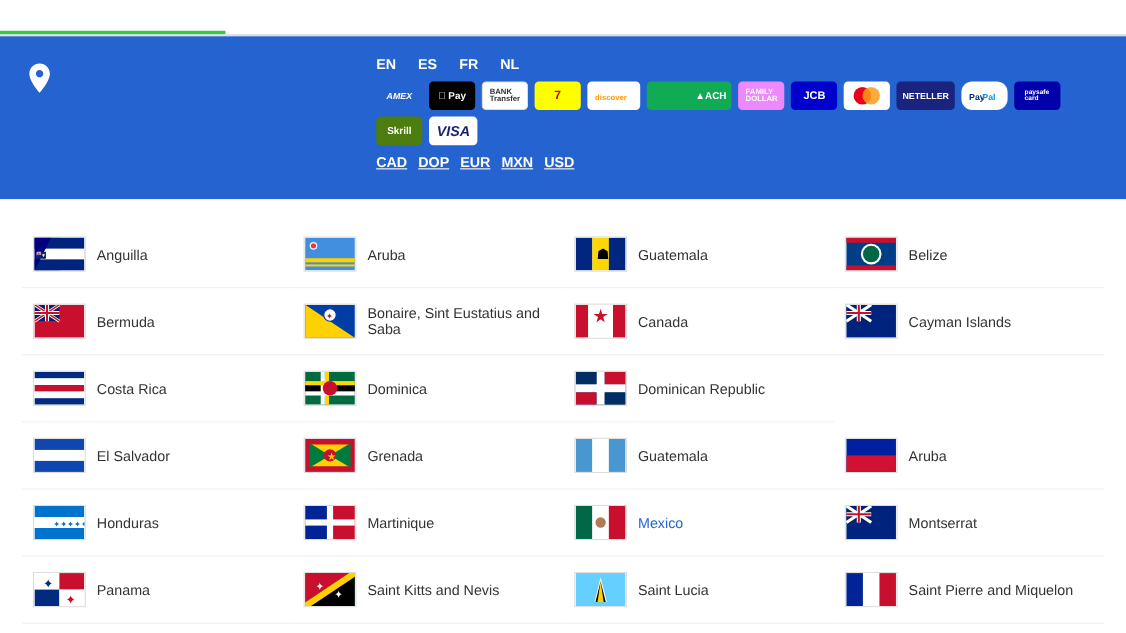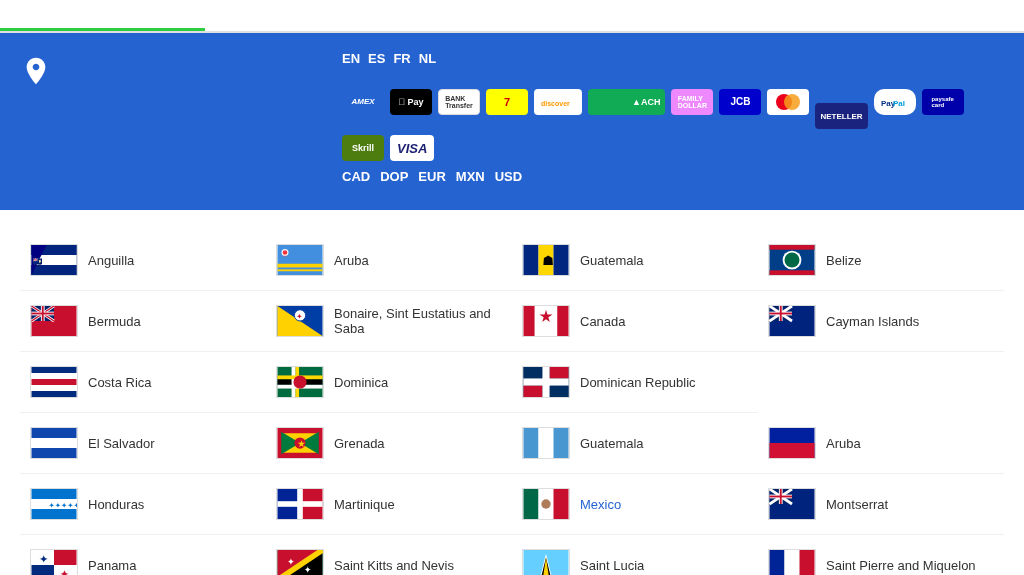--- a/index.html
+++ b/index.html
@@ -13,25 +13,25 @@
     .tab.active .tab-title { color: #2ecc40; }
     .tab-count { font-size: 12px; color: #888; margin-top: 4px; }
 
     
     .info-banner { background: #2563d0; color: #fff; display: flex; align-items: flex-start; padding: 18px 20px; gap: 20px; }
     .banner-icon { margin-top: 4px; font-size: 28px; }
     .banner-region { font-size: 16px; font-weight: 700; line-height: 1.4; min-width: 110px; }
     .banner-details { flex: 1; }
     .banner-row { display: flex; align-items: center; margin-bottom: 8px; font-size: 13px; }
     .banner-label { min-width: 140px; color: #c8d8f8; }
-    .lang-codes { display: flex; gap: 8px; }
+    .lang-codes { display: flex; gap: 20px; }
     .lang-code { font-weight: 600; }
     .payment-methods { display: flex; gap: 6px; flex-wrap: wrap; align-items: center; }
     .pm-badge { background: #fff; border-radius: 4px; padding: 2px 5px; display: flex; align-items: center; justify-content: center; min-width: 42px; height: 26px; font-size: 9px; font-weight: 700; color: #333; overflow: hidden; }
-    .currencies { display: flex; gap: 10px; font-weight: 600; }
+    .currencies { display: flex; gap: 10px; font-weight: 600; text-decoration: underline; }
 
     
     .country-grid { padding: 20px 20px; }
     .country-row { display: grid; grid-template-columns: repeat(4, 1fr); gap: 0; }
     .country-item { display: flex; align-items: center; gap: 10px; padding: 14px 10px; border-bottom: 1px solid #f0f0f0; }
     .country-name { font-size: 13px; color: #333; }
     .country-name.link { color: #2563d0; cursor: pointer; }
 
     
     .flag-svg { width: 48px; height: 32px; border: 1px solid #ddd; flex-shrink: 0; display: flex; align-items: center; justify-content: center; overflow: hidden; }
@@ -40,21 +40,21 @@
     
     .pm-amex { background: #2563d0; color: #fff; font-size: 8px; }
     .pm-applepay { background: #000; color: #fff; }
     .pm-bank { background: #fff; border: 1px solid #ddd; }
     .pm-7eleven { background: #ff0; color: #1a5e20; }
     .pm-discover { background: #fff; }
     .pm-ach { background: #fff; }
     .pm-family { background: #fff; }
     .pm-jcb { background: #fff; }
     .pm-mastercard { background: #fff; }
-    .pm-neteller { background: #fff; margin-top: 29px; }
+    .pm-neteller { background: #fff; }
     .pm-paypal { background: #fff; border-radius: 10px; }
     .pm-paysafe { background: #fff; }
     .pm-skrill { background: #fff; }
     .pm-visa { background: #fff; }
   </style>
 </head>
 <body>
 
 <div>
   <div class="tabs">

